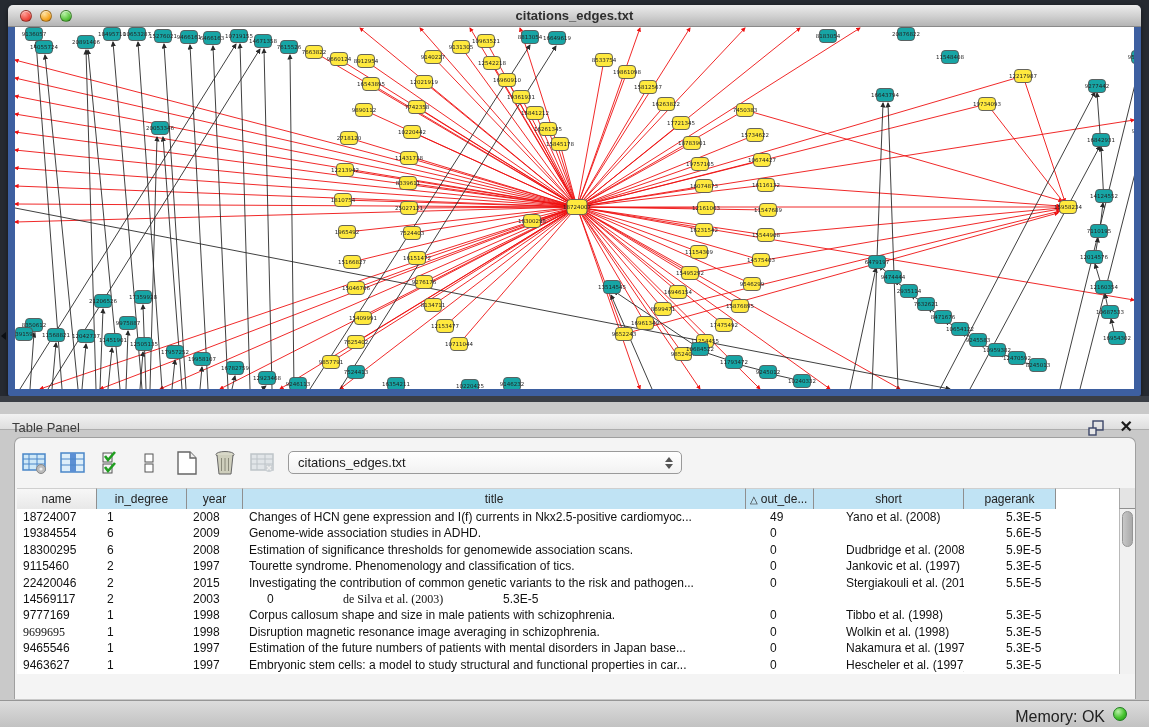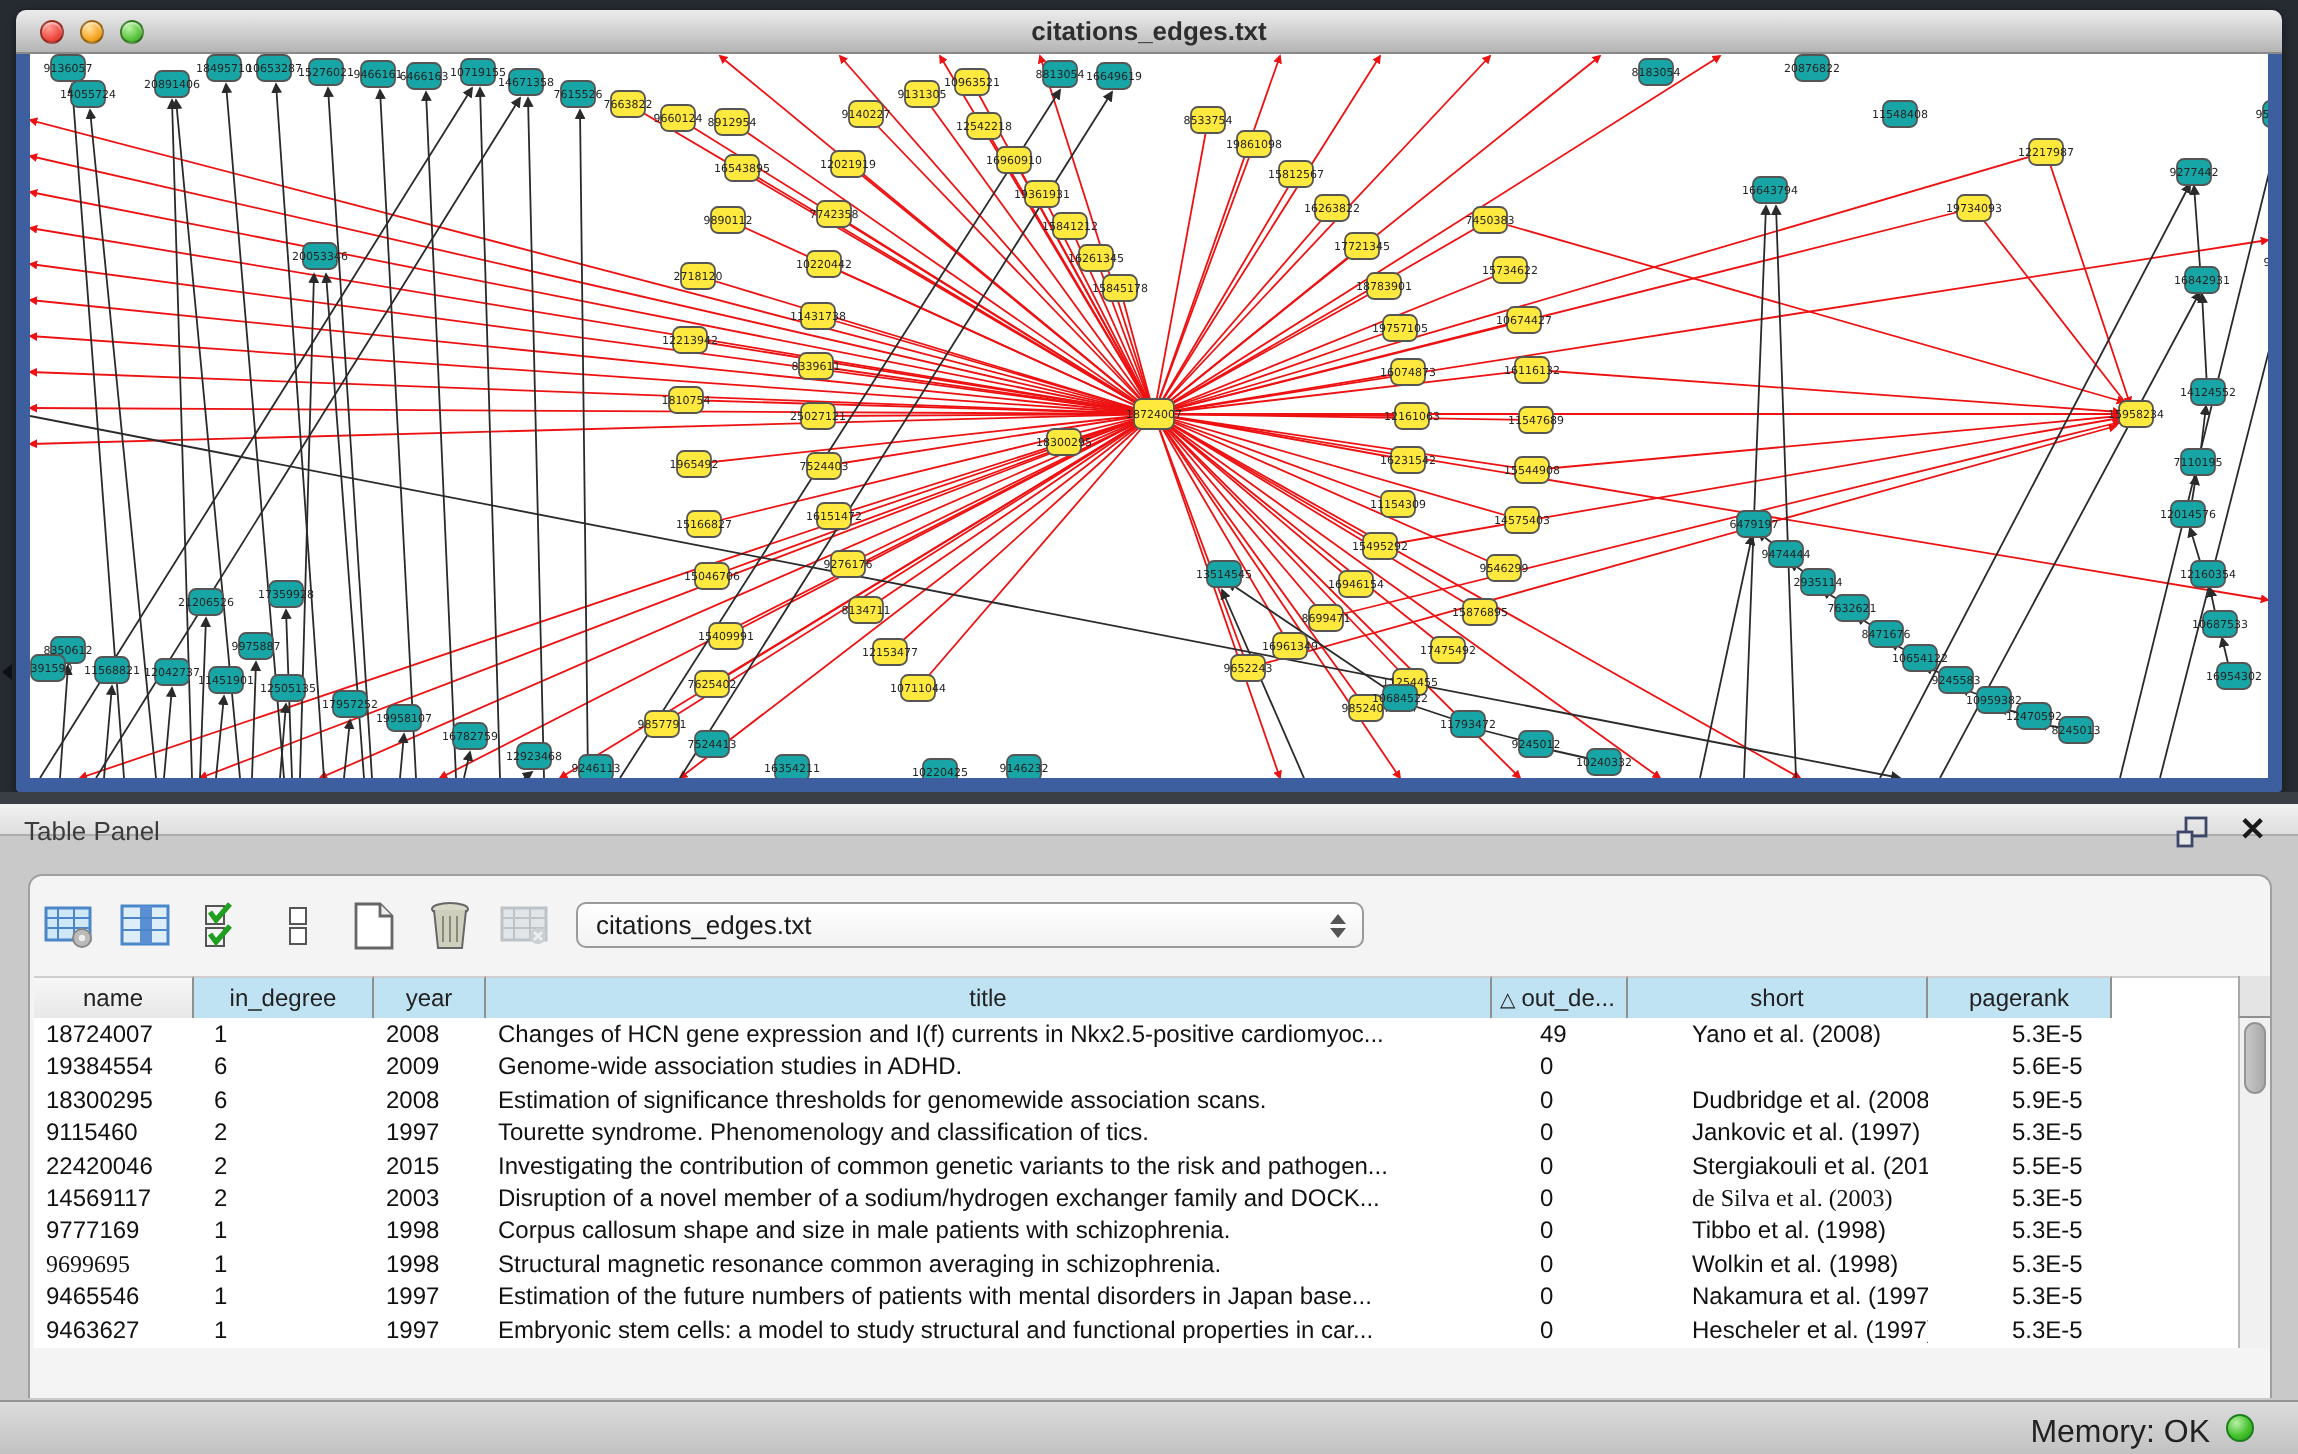--- a/index.html
+++ b/index.html
@@ -27,21 +27,21 @@
   .canvas svg { position:absolute; inset:0; }
 
   .collapse-arrow { position:absolute; left:1px; top:332px; width:0; height:0;
     border-top:4px solid transparent; border-bottom:4px solid transparent;
     border-right:5px solid #0c0f14; }
 
   .split-strip { position:absolute; left:0; top:396px; width:1149px; height:6px; background:#3a3e45; }
 
   
   .tp { position:absolute; left:0; top:402px; width:1149px; height:298px; background:#c9c9c9; }
-  .tp-header { position:absolute; left:0; top:0; width:100%; height:16px;
+  .tp-header { position:absolute; left:0; top:12px; width:100%; height:16px;
     background:linear-gradient(#f2f2f2,#dedede); border-bottom:1px solid #adadad; }
   .tp-title { position:absolute; left:12px; top:6px; font-size:13px; color:#3c3c3c; }
   .tp-float { position:absolute; right:44px; top:6px; width:17px; height:16px; cursor:default; }
   .tp-close { position:absolute; right:16px; top:3px; font-size:16px; font-weight:bold; color:#1a1a1a; }
 
   .tp-container { position:absolute; left:14px; top:35px; width:1122px; height:262px;
     background:#f4f4f4; border:1px solid #9f9f9f; border-bottom:none;
     border-radius:7px 7px 0 0; }
 
   .toolbar { position:absolute; left:6px; top:8px; height:34px; display:flex;
@@ -946,39 +946,38 @@
               <div class="td" style="width: 56px; padding-left: 6px;">2015</div>
               <div class="td" style="width: 503px; padding-left: 6px;">Investigating the contribution of common genetic variants to the risk and pathogen...</div>
               <div class="td" style="width: 68px; padding-left: 24px;">0</div>
               <div class="td" style="width: 150px; padding-left: 32px;">Stergiakouli et al. (2012)</div>
               <div class="td" style="width: 92px; padding-left: 42px;">5.5E-5</div>
             </div>
             <div class="trow">
               <div class="td" style="width: 80px; padding-left: 6px;">14569117</div>
               <div class="td" style="width: 90px; padding-left: 10px;">2</div>
               <div class="td" style="width: 56px; padding-left: 6px;">2003</div>
-              <div class="td" style="width: 503px; padding-left: 6px;">Disruption of a novel member of a sodium/hydrogen exchanger family and DOCK...</div>
               <div class="td" style="width: 68px; padding-left: 24px;">0</div>
               <div class="td" style="width: 150px; padding-left: 32px; font-family: Liberation Serif, serif;">de Silva et al. (2003)</div>
               <div class="td" style="width: 92px; padding-left: 42px;">5.3E-5</div>
             </div>
             <div class="trow">
               <div class="td" style="width: 80px; padding-left: 6px;">9777169</div>
               <div class="td" style="width: 90px; padding-left: 10px;">1</div>
               <div class="td" style="width: 56px; padding-left: 6px;">1998</div>
               <div class="td" style="width: 503px; padding-left: 6px;">Corpus callosum shape and size in male patients with schizophrenia.</div>
               <div class="td" style="width: 68px; padding-left: 24px;">0</div>
               <div class="td" style="width: 150px; padding-left: 32px;">Tibbo et al. (1998)</div>
               <div class="td" style="width: 92px; padding-left: 42px;">5.3E-5</div>
             </div>
             <div class="trow">
               <div class="td" style="width: 80px; padding-left: 6px; font-family: Liberation Serif, serif;">9699695</div>
               <div class="td" style="width: 90px; padding-left: 10px;">1</div>
               <div class="td" style="width: 56px; padding-left: 6px;">1998</div>
-              <div class="td" style="width: 503px; padding-left: 6px;">Structural magnetic resonance common averaging in schizophrenia.</div>
+              <div class="td" style="width: 503px; padding-left: 6px;">Disruption magnetic resonance image averaging in schizophrenia.</div>
               <div class="td" style="width: 68px; padding-left: 24px;">0</div>
               <div class="td" style="width: 150px; padding-left: 32px;">Wolkin et al. (1998)</div>
               <div class="td" style="width: 92px; padding-left: 42px;">5.3E-5</div>
             </div>
             <div class="trow">
               <div class="td" style="width: 80px; padding-left: 6px;">9465546</div>
               <div class="td" style="width: 90px; padding-left: 10px;">1</div>
               <div class="td" style="width: 56px; padding-left: 6px;">1997</div>
               <div class="td" style="width: 503px; padding-left: 6px;">Estimation of the future numbers of patients with mental disorders in Japan base...</div>
               <div class="td" style="width: 68px; padding-left: 24px;">0</div>

